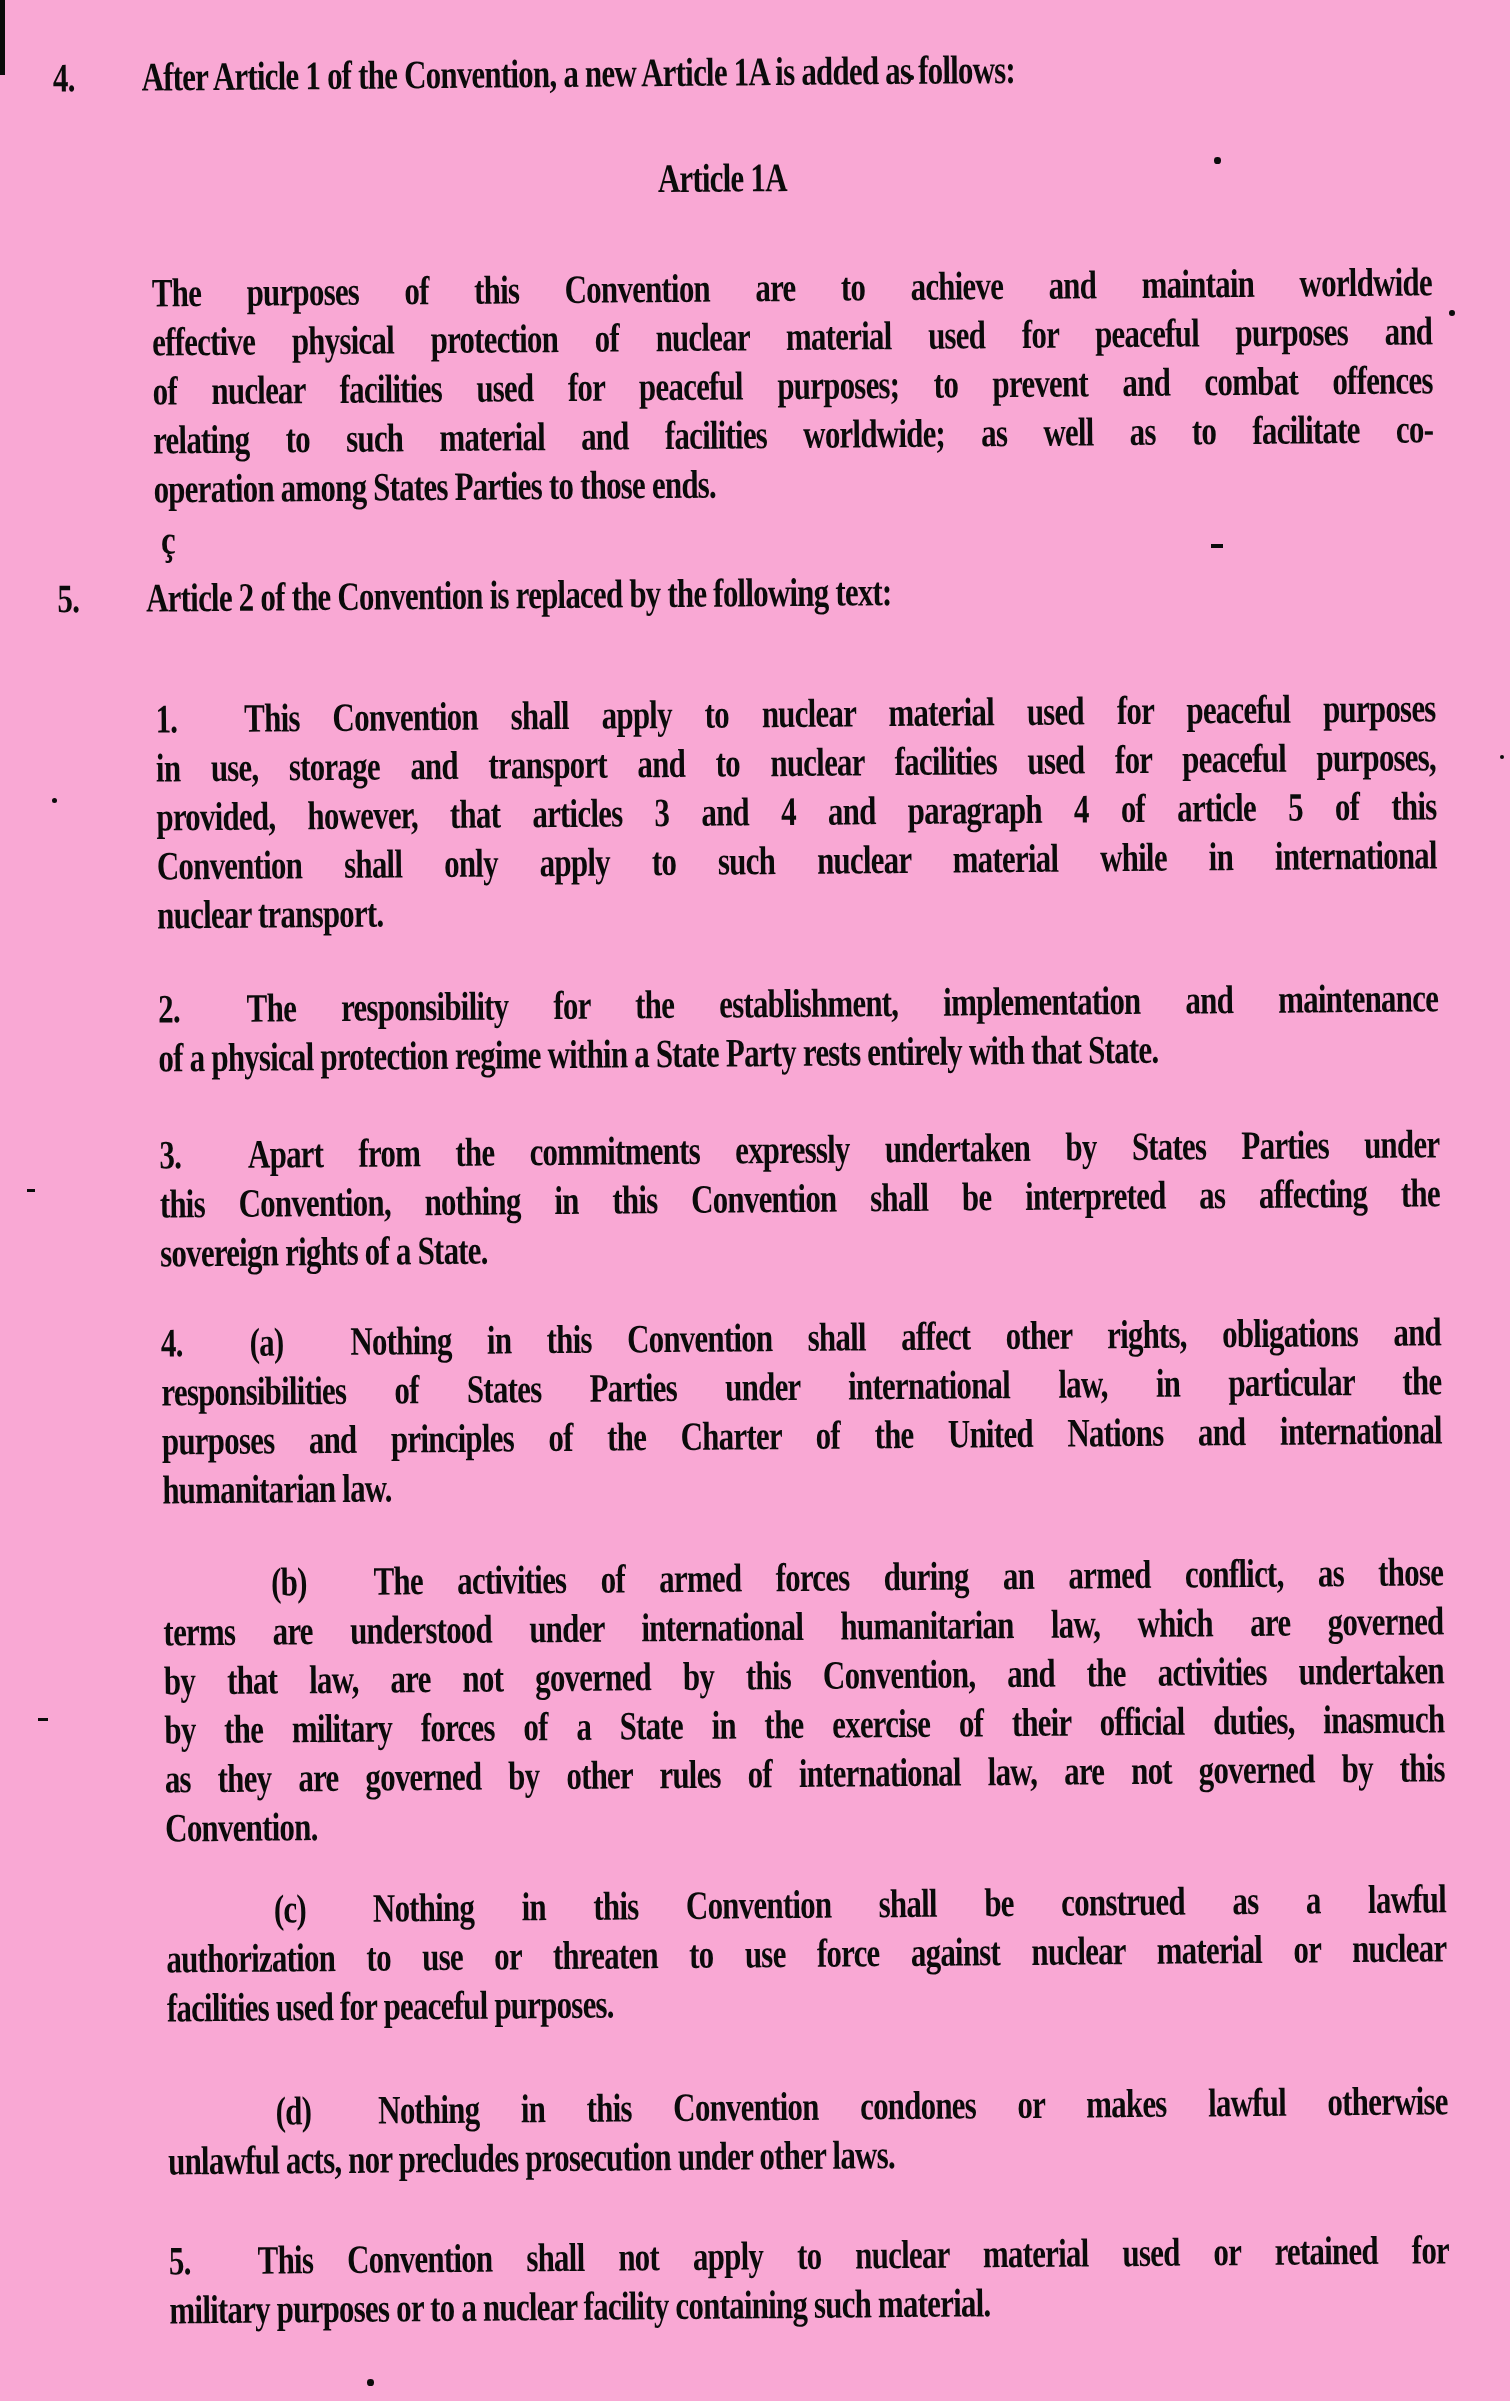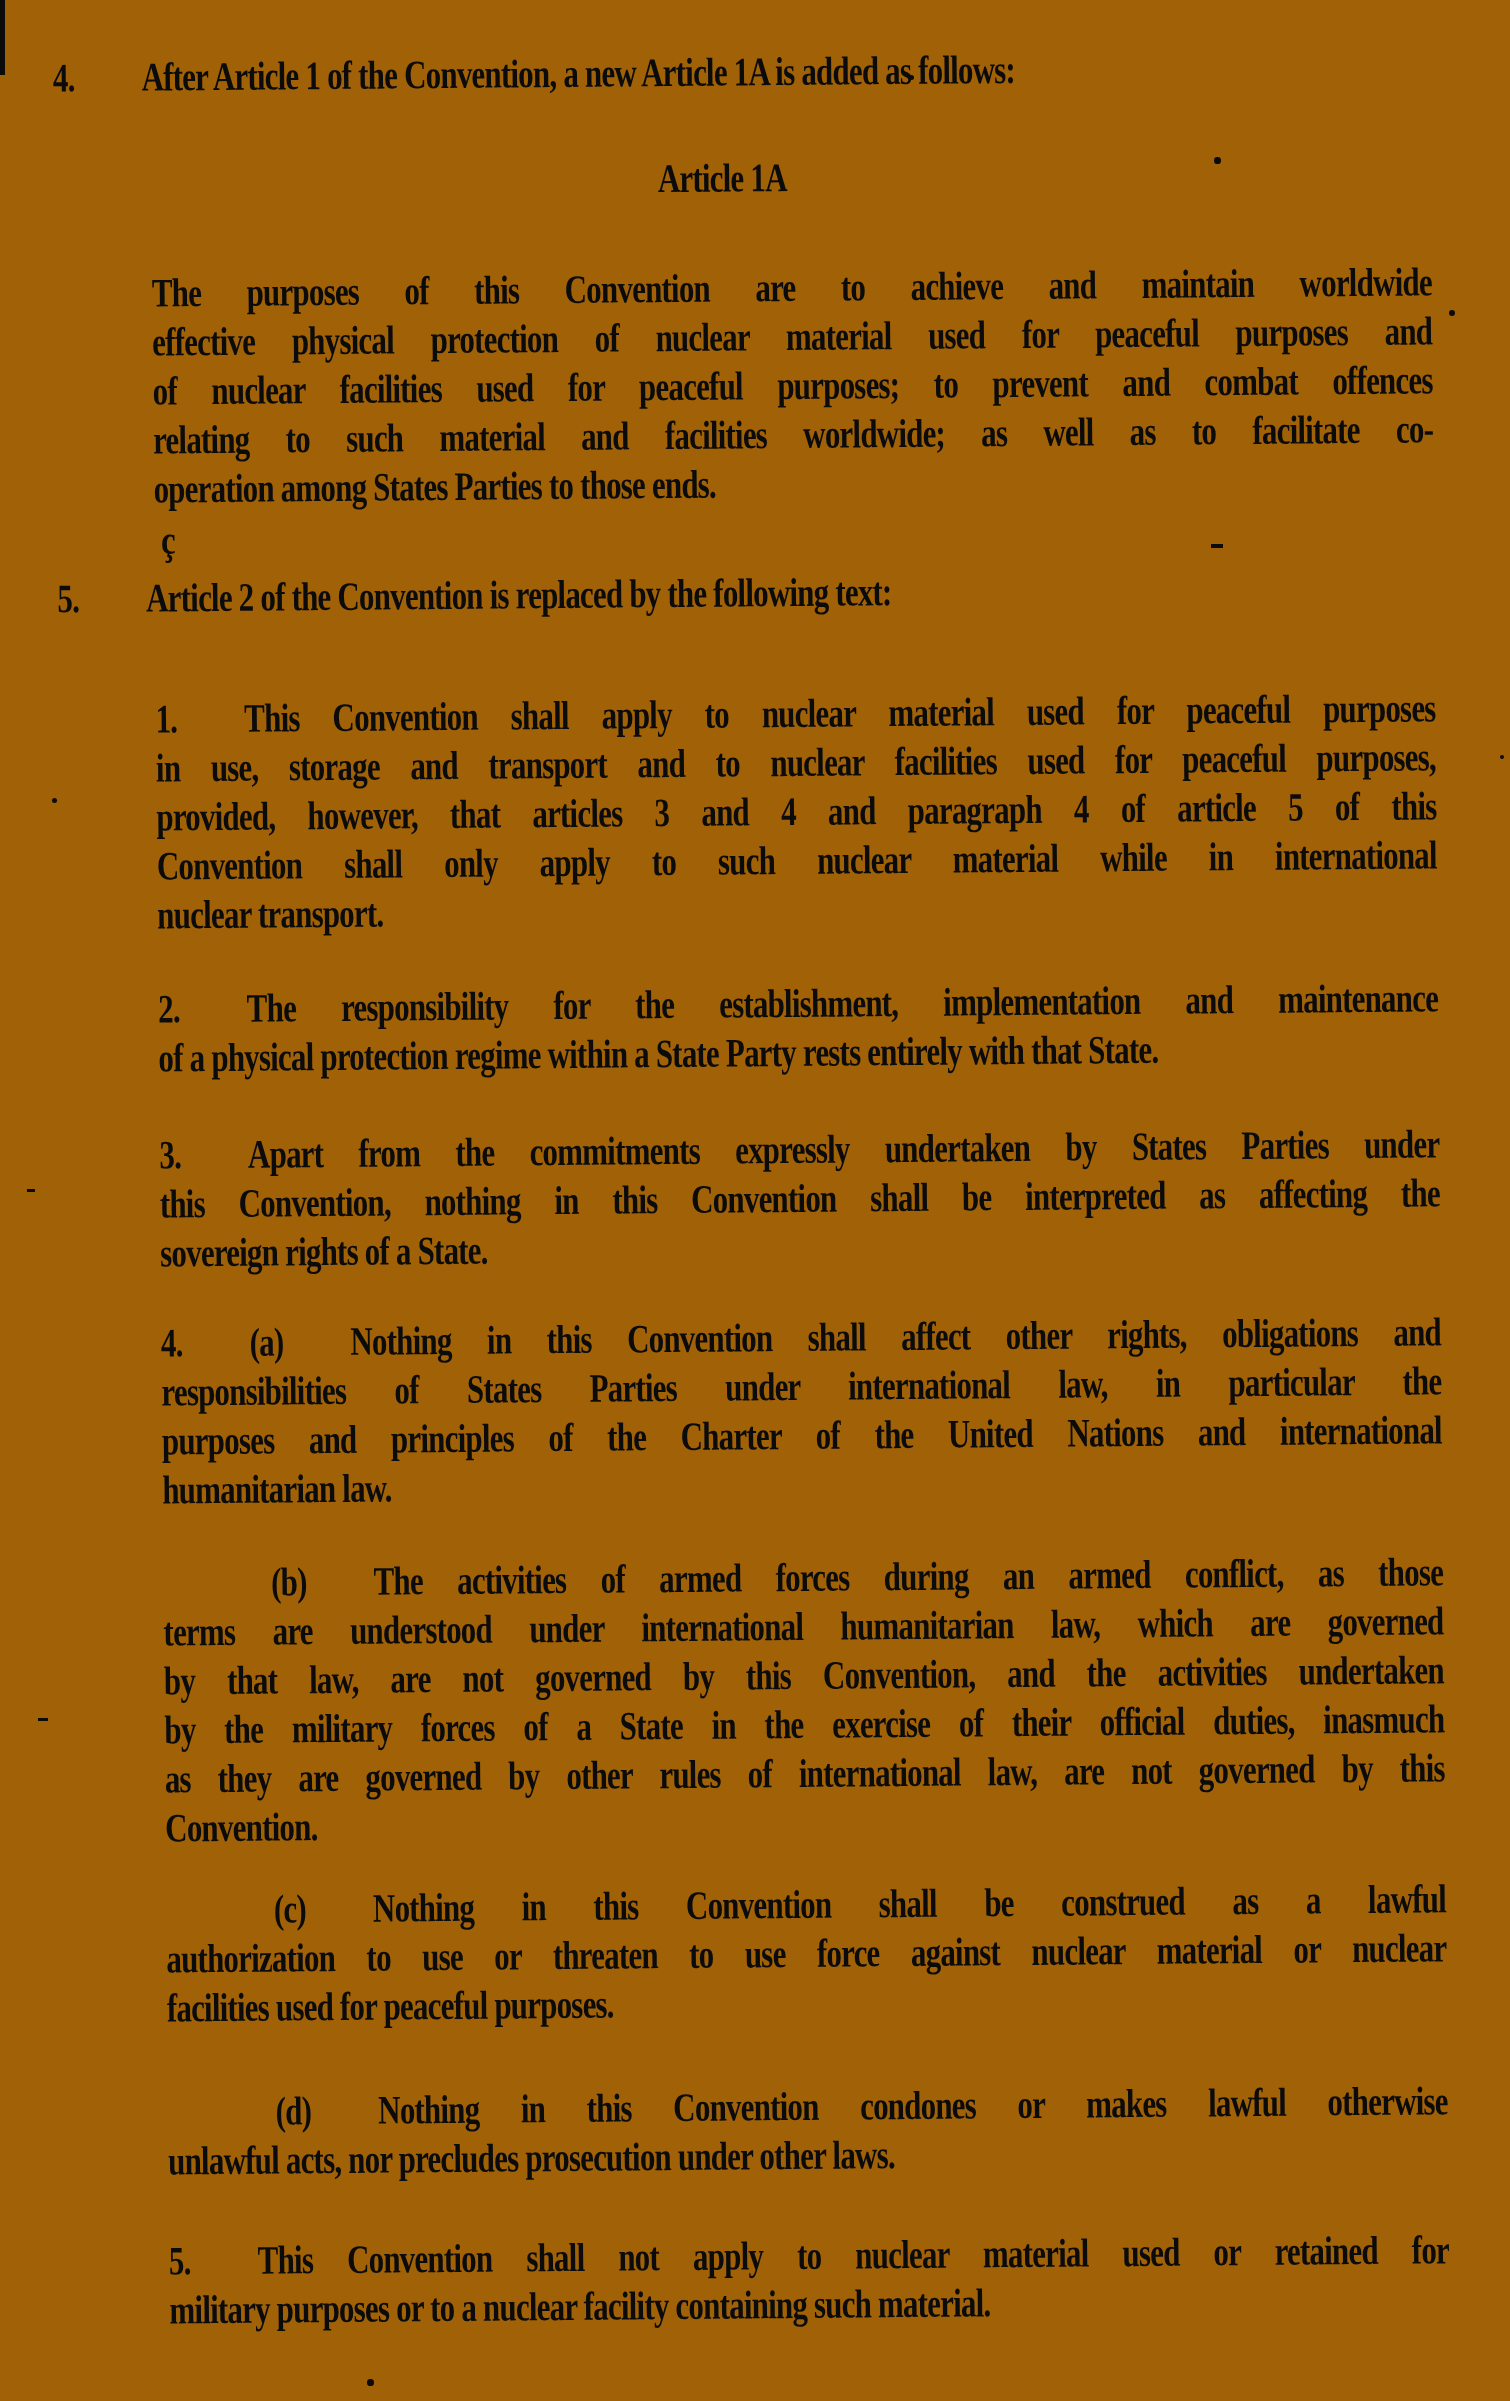--- a/index.html
+++ b/index.html
@@ -1,20 +1,20 @@
 <!DOCTYPE html>
 <html style="font-size:13.3px"><head>
 <meta charset="utf-8">
 <title>Scanned Document Page</title>
 <style>
   html,body{margin:0;padding:0;background:#ffffff;}
   .sheet{
     position:relative;
     width:1511px;height:2401px;
-    background:#a16207;
+    background:#f9a8d4;
     overflow:hidden;
     font-family:"Liberation Serif","DejaVu Serif",serif;
   }
   .text-layer{
     position:absolute;left:0;top:0;right:0;bottom:0;
     transform:rotate(-0.5deg);
     transform-origin:158px 1001px;
     font-weight:700;
     font-size:31px;
     letter-spacing:-0.8px;

